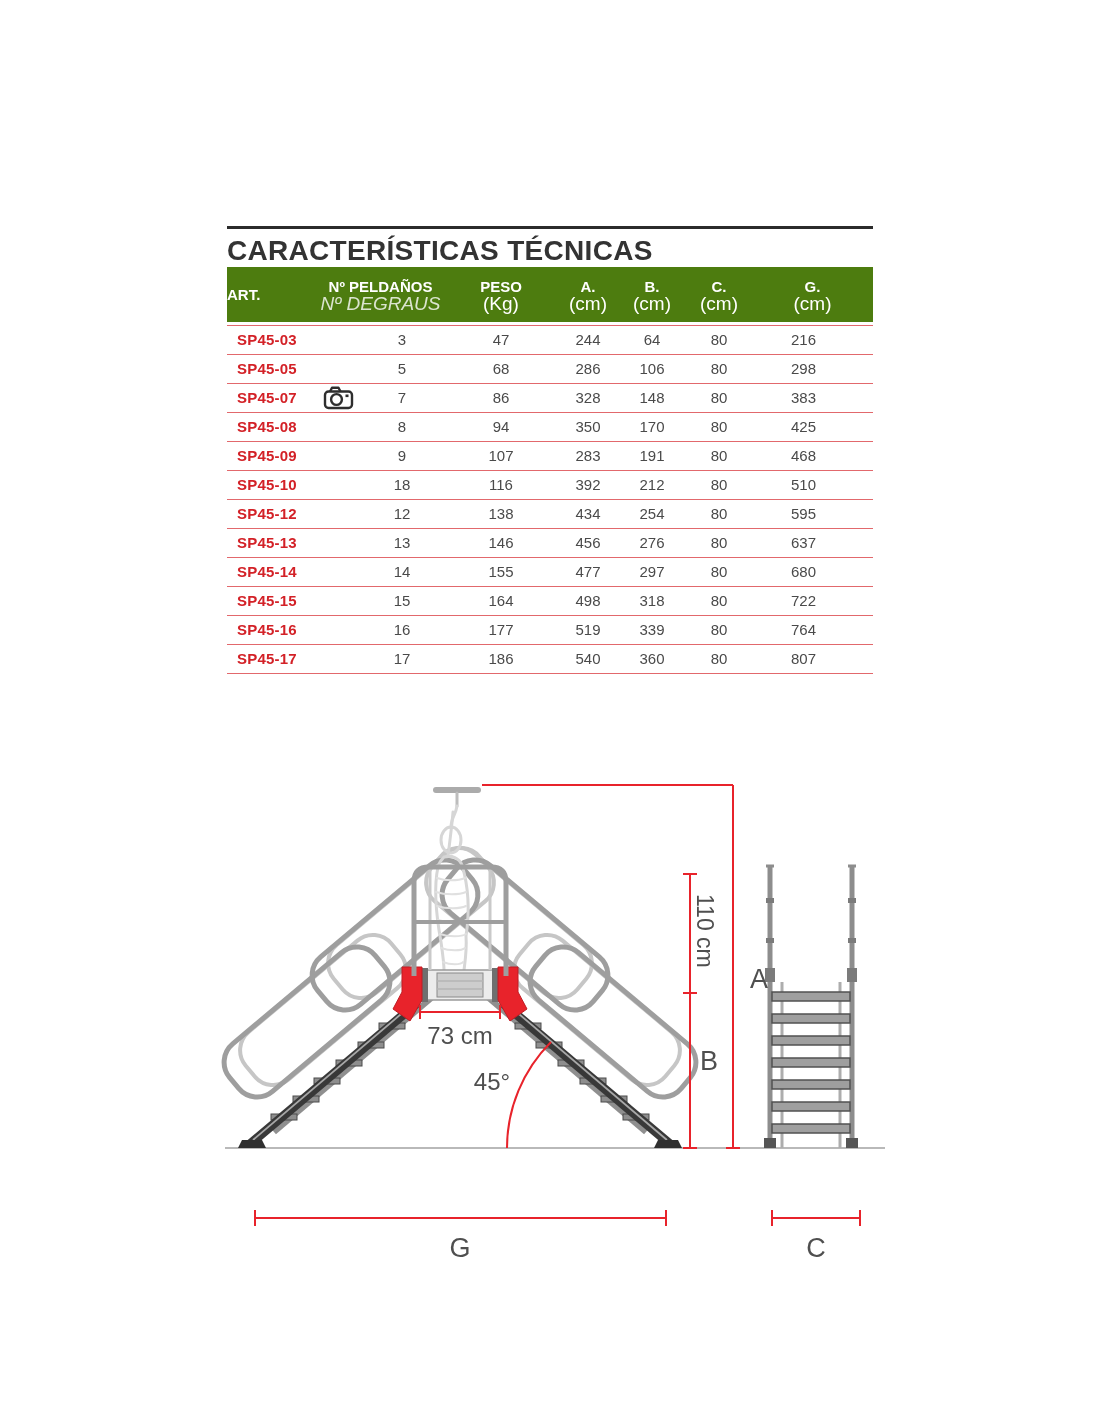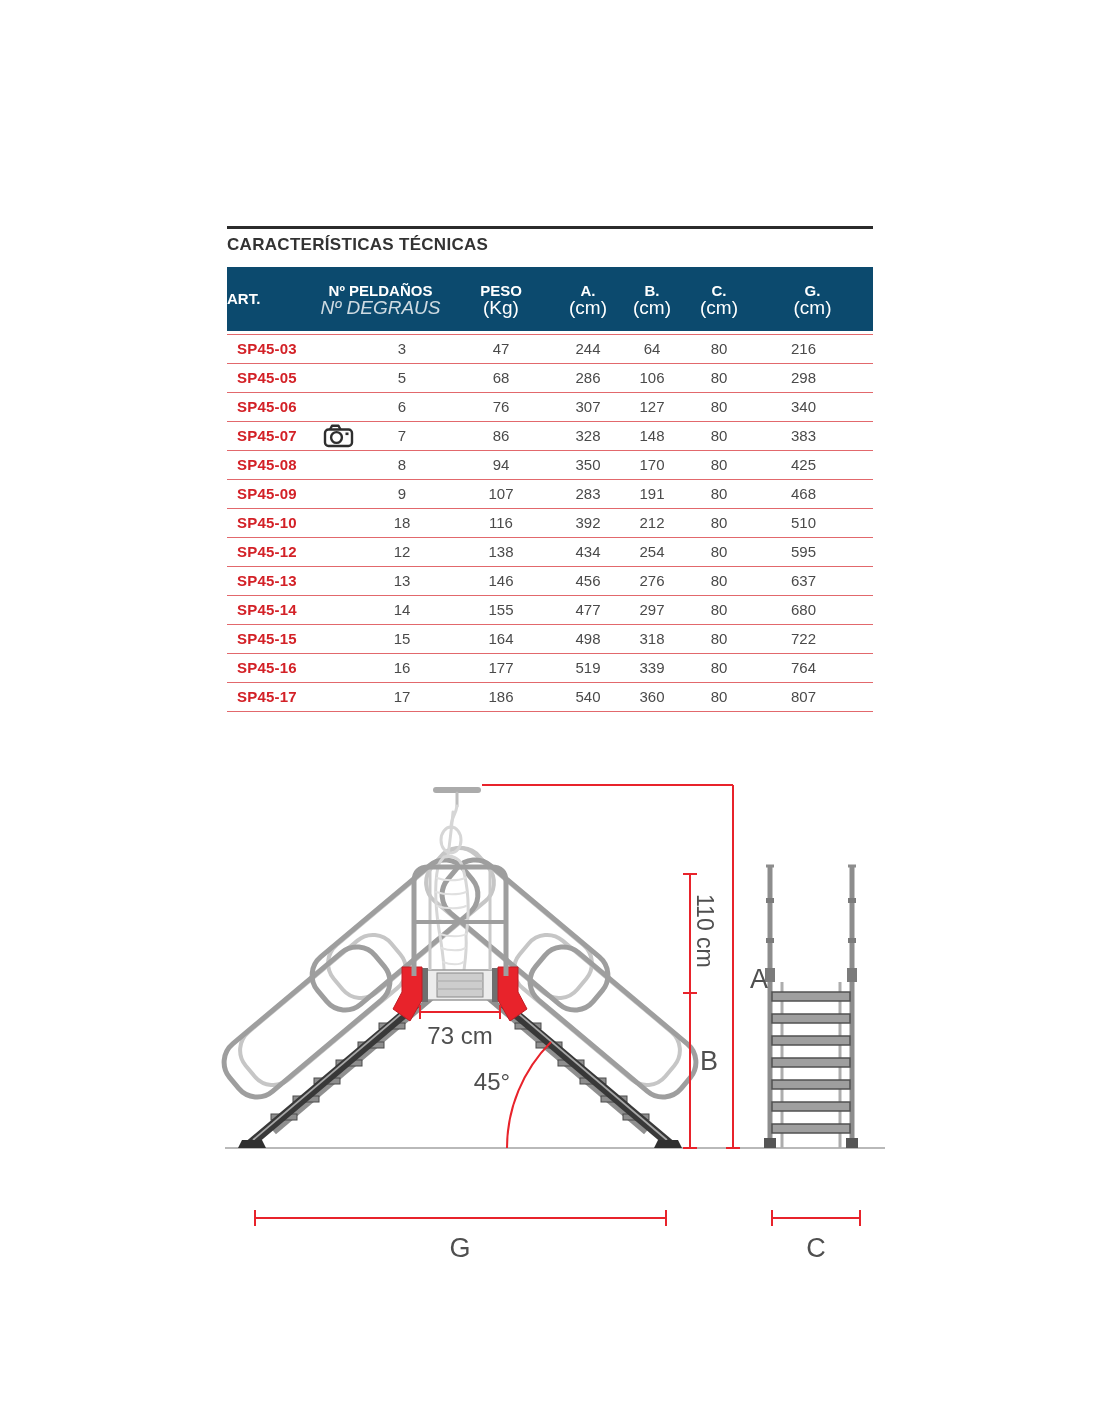--- a/index.html
+++ b/index.html
@@ -3,28 +3,28 @@
 <meta charset="utf-8">
 <style>
   html,body{margin:0;padding:0;background:#ffffff;}
   .page{
     position:relative;width:1100px;height:1422px;background:#ffffff;
     font-family:"Liberation Sans",sans-serif;overflow:hidden;
   }
   .top-rule{position:absolute;left:227px;top:226px;width:646px;height:3px;background:#2b2b2b;}
   .title{
     position:absolute;left:227px;top:235px;width:646px;
-    font-size:17px;font-weight:bold;color:#333333;letter-spacing:.3px;
+    font-size:28px;font-weight:bold;color:#333333;letter-spacing:.3px;
   }
   table.spec{
     position:absolute;left:227px;top:267px;width:646px;
     border-collapse:collapse;table-layout:fixed;
   }
   table.spec thead th{
-    background:#0c4a6e;color:#ffffff;height:64px;padding:0;vertical-align:middle;
+    background:#4d7c0f;color:#ffffff;height:55px;padding:0;vertical-align:middle;
     font-weight:normal;
   }
   th .l1{display:block;font-size:15px;font-weight:bold;line-height:18px;}
   th .l2{display:block;font-size:19px;font-weight:normal;line-height:16px;}
   th .l2.it{font-style:italic;color:rgba(255,255,255,.8);}
   th.h-art{text-align:left;padding-left:10px;}
   th.h-art .l1{font-weight:bold;}
   tbody tr.data-row{height:29px;border-bottom:1.6px solid #e2686c;}
   tbody tr.spacer{height:3px;}
   td{padding:0;text-align:center;font-size:15px;color:#4a4a4a;}
@@ -103,30 +103,20 @@
       <td class="c-art">SP45-05</td>
       <td class="c-icon"></td>
       <td class="c-num">5</td>
       <td class="c-num">68</td>
       <td class="c-num">286</td>
       <td class="c-num">106</td>
       <td class="c-num">80</td>
       <td class="c-num c-g">298</td>
     </tr>
         <tr class="data-row">
-      <td class="c-art">SP45-06</td>
-      <td class="c-icon"></td>
-      <td class="c-num">6</td>
-      <td class="c-num">76</td>
-      <td class="c-num">307</td>
-      <td class="c-num">127</td>
-      <td class="c-num">80</td>
-      <td class="c-num c-g">340</td>
-    </tr>
-        <tr class="data-row">
       <td class="c-art">SP45-07</td>
       <td class="c-icon"><svg width="31" height="24" viewBox="0 0 31 24">
       <rect x="2" y="5.5" width="27" height="16.5" rx="3.5" fill="none" stroke="#2e2e2e" stroke-width="2.4"></rect>
       <path d="M7,5.5 L9,1.8 L15.5,1.8 L17.5,5.5" fill="none" stroke="#2e2e2e" stroke-width="2.4" stroke-linejoin="round"></path>
       <circle cx="13.5" cy="13.5" r="5.4" fill="none" stroke="#2e2e2e" stroke-width="2.4"></circle>
       <rect x="22.5" y="8.5" width="3" height="2.6" fill="#2e2e2e"></rect>
     </svg></td>
       <td class="c-num">7</td>
       <td class="c-num">86</td>
       <td class="c-num">328</td>

